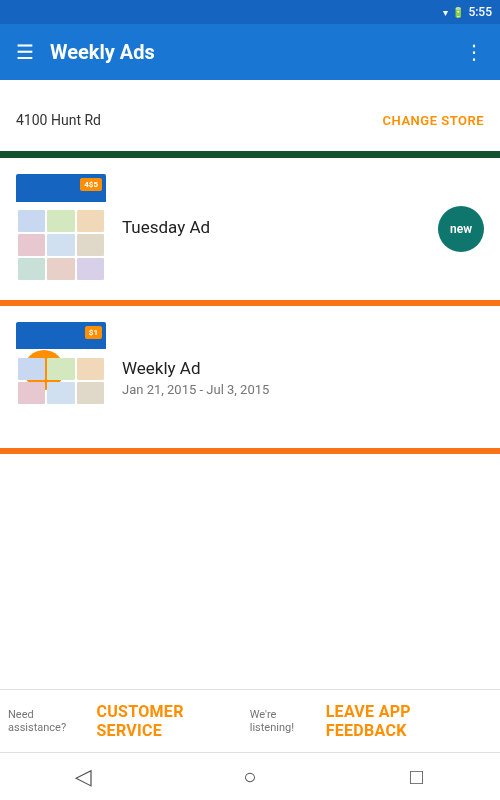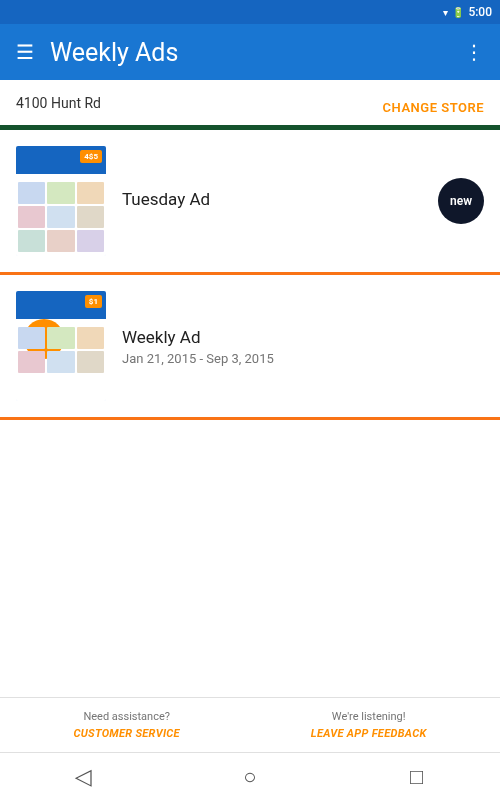--- a/index.html
+++ b/index.html
@@ -47,37 +47,37 @@
       padding: 0 16px;
       gap: 16px;
     }
     .hamburger-icon {
       color: #fff;
       font-size: 20px;
       cursor: pointer;
     }
     .app-bar-title {
       color: #fff;
-      font-size: 25px;
-      font-weight: 400;
+      font-size: 20px;
+      font-weight: 700;
       flex: 1;
     }
     .more-icon {
       color: #fff;
       font-size: 20px;
       cursor: pointer;
     }
 
     
     .address-bar {
       display: flex;
-      align-items: center;
+      align-items: flex-end;
       justify-content: space-between;
-      padding: 10px 16px;
-      border-bottom: 5px solid #14532d;
+      padding: 23px 16px;
+      border-bottom: 7px solid #14532d;
     }
     .address-text {
       font-size: 14px;
       color: #333;
     }
     .change-store-btn {
       font-size: 13px;
       font-weight: 600;
       color: #FF8F00;
       cursor: pointer;
@@ -91,21 +91,21 @@
       overflow-y: auto;
       background: #fff;
     }
 
     
     .ad-item {
       display: flex;
       align-items: center;
       padding: 16px;
       gap: 16px;
-      border-bottom: 3px solid #f97316;
+      border-bottom: 6px solid #f97316;
       cursor: pointer;
       position: relative;
     }
     .ad-thumbnail {
       width: 90px;
       height: 110px;
       background: #e8f0fe;
       border-radius: 2px;
       overflow: hidden;
       flex-shrink: 0;
@@ -179,21 +179,21 @@
       margin-bottom: 4px;
     }
     .ad-dates {
       font-size: 13px;
       color: #757575;
     }
 
     .new-badge {
       width: 46px;
       height: 46px;
-      background: #0f172a;
+      background: #0f766e;
       border-radius: 50%;
       display: flex;
       align-items: center;
       justify-content: center;
       color: #fff;
       font-size: 12px;
       font-weight: 600;
       flex-shrink: 0;
     }
 
@@ -201,35 +201,34 @@
     .footer {
       background: #fff;
       border-top: 1px solid #e0e0e0;
       padding: 12px 8px;
       display: flex;
       justify-content: space-around;
       align-items: center;
     }
     .footer-col {
       display: flex;
-      flex-direction: column;
+      flex-direction: row;
       align-items: center;
       gap: 4px;
     }
     .footer-label {
       font-size: 11px;
       color: #757575;
     }
     .footer-link {
-      font-size: 11px;
+      font-size: 16px;
       font-weight: 700;
       color: #FF8F00;
       letter-spacing: 0.3px;
       cursor: pointer;
-      font-style: italic;
     }
 
     
     .nav-bar {
       background: #fff;
       height: 48px;
       display: flex;
       align-items: center;
       justify-content: space-around;
       border-top: 1px solid #e0e0e0;
@@ -245,21 +244,21 @@
       height: 48px;
     }
   </style>
 </head>
 <body>
 
 <div class="status-bar">
   <div class="status-bar-icons">
     <span class="status-icon">▾</span>
     <span class="status-icon">🔋</span>
-    <span class="status-time">5:00</span>
+    <span class="status-time">5:55</span>
   </div>
 </div>
 
 <div class="app-bar">
   <span class="hamburger-icon">☰</span>
   <span class="app-bar-title">Weekly Ads</span>
   <span class="more-icon">⋮</span>
 </div>
 
 <div class="address-bar">
@@ -302,21 +301,21 @@
           <div class="thumb-item-block"></div>
           <div class="thumb-item-block"></div>
           <div class="thumb-item-block"></div>
           <div class="thumb-item-block"></div>
           <div class="thumb-item-block"></div>
         </div>
       </div>
     </div>
     <div class="ad-info">
       <div class="ad-title">Weekly Ad</div>
-      <div class="ad-dates">Jan 21, 2015 - Sep 3, 2015</div>
+      <div class="ad-dates">Jan 21, 2015 - Jul 3, 2015</div>
     </div>
   </div>
 
 </div>
 
 <div class="footer">
   <div class="footer-col">
     <span class="footer-label">Need assistance?</span>
     <span class="footer-link">CUSTOMER SERVICE</span>
   </div>

